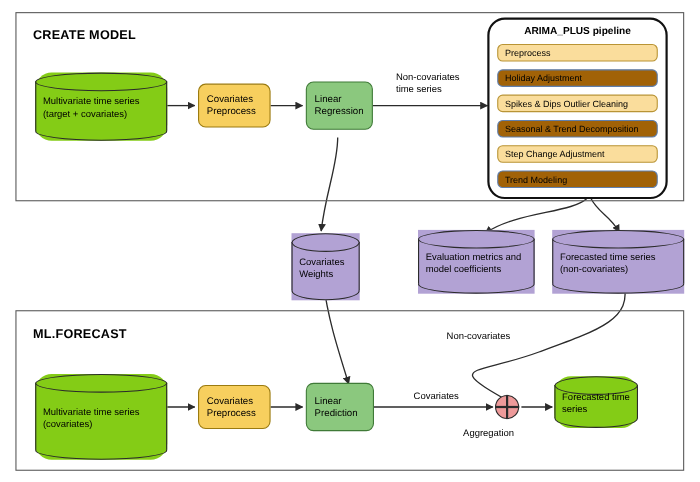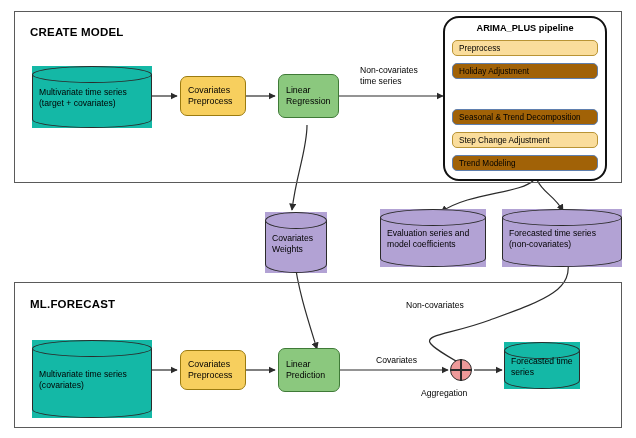--- a/index.html
+++ b/index.html
@@ -65,21 +65,21 @@
     position: absolute;
     z-index: 4;
     left: 7px;
     right: 4px;
     top: 50%;
     transform: translateY(-44%);
     font-size: 8.6px;
     line-height: 11.4px;
     color: #000;
   }
-  .cyl.orange { background: #14b8a6; }
+  .cyl.orange { background: #84cc16; border-radius: 15px; }
   .cyl.purple { background: #B2A2D4; }
   
   .box {
     position: absolute;
     border: 1.2px solid #3a3a3a;
     border-radius: 7px;
     box-sizing: border-box;
     display: flex;
     align-items: center;
     font-size: 8.8px;
@@ -211,20 +211,23 @@
 time series</div>
 
   <div class="pipeline" style="left:443px; top:16px; width:164px; height:165px;">
     <div class="pipeline-title">ARIMA_PLUS pipeline</div>
     <div class="step amber" style="top:22px;">
       <span>Preprocess</span>
     </div>
     <div class="step blue" style="top:45px;">
       <span>Holiday Adjustment</span>
     </div>
+    <div class="step amber" style="top:68px;">
+      <span>Spikes &amp; Dips Outlier Cleaning</span>
+    </div>
     <div class="step blue" style="top:91px;">
       <span>Seasonal &amp; Trend Decomposition</span>
     </div>
     <div class="step amber" style="top:114px;">
       <span>Step Change Adjustment</span>
     </div>
     <div class="step blue" style="top:137px;">
       <span>Trend Modeling</span>
     </div>
   </div>
@@ -234,21 +237,21 @@
     <div class="body"></div>
     <div class="top"></div>
     <div class="label">Covariates
 Weights</div>
   </div>
 
   <div class="cyl purple" style="left:380px; top:209px; width:106px; height:58px;">
     <div class="bot"></div>
     <div class="body"></div>
     <div class="top"></div>
-    <div class="label">Evaluation series
+    <div class="label">Evaluation metrics
 and model
 coefficients</div>
   </div>
 
   <div class="cyl purple" style="left:502px; top:209px; width:120px; height:58px;">
     <div class="bot"></div>
     <div class="body"></div>
     <div class="top"></div>
     <div class="label">Forecasted time series
 (non-covariates)</div>

